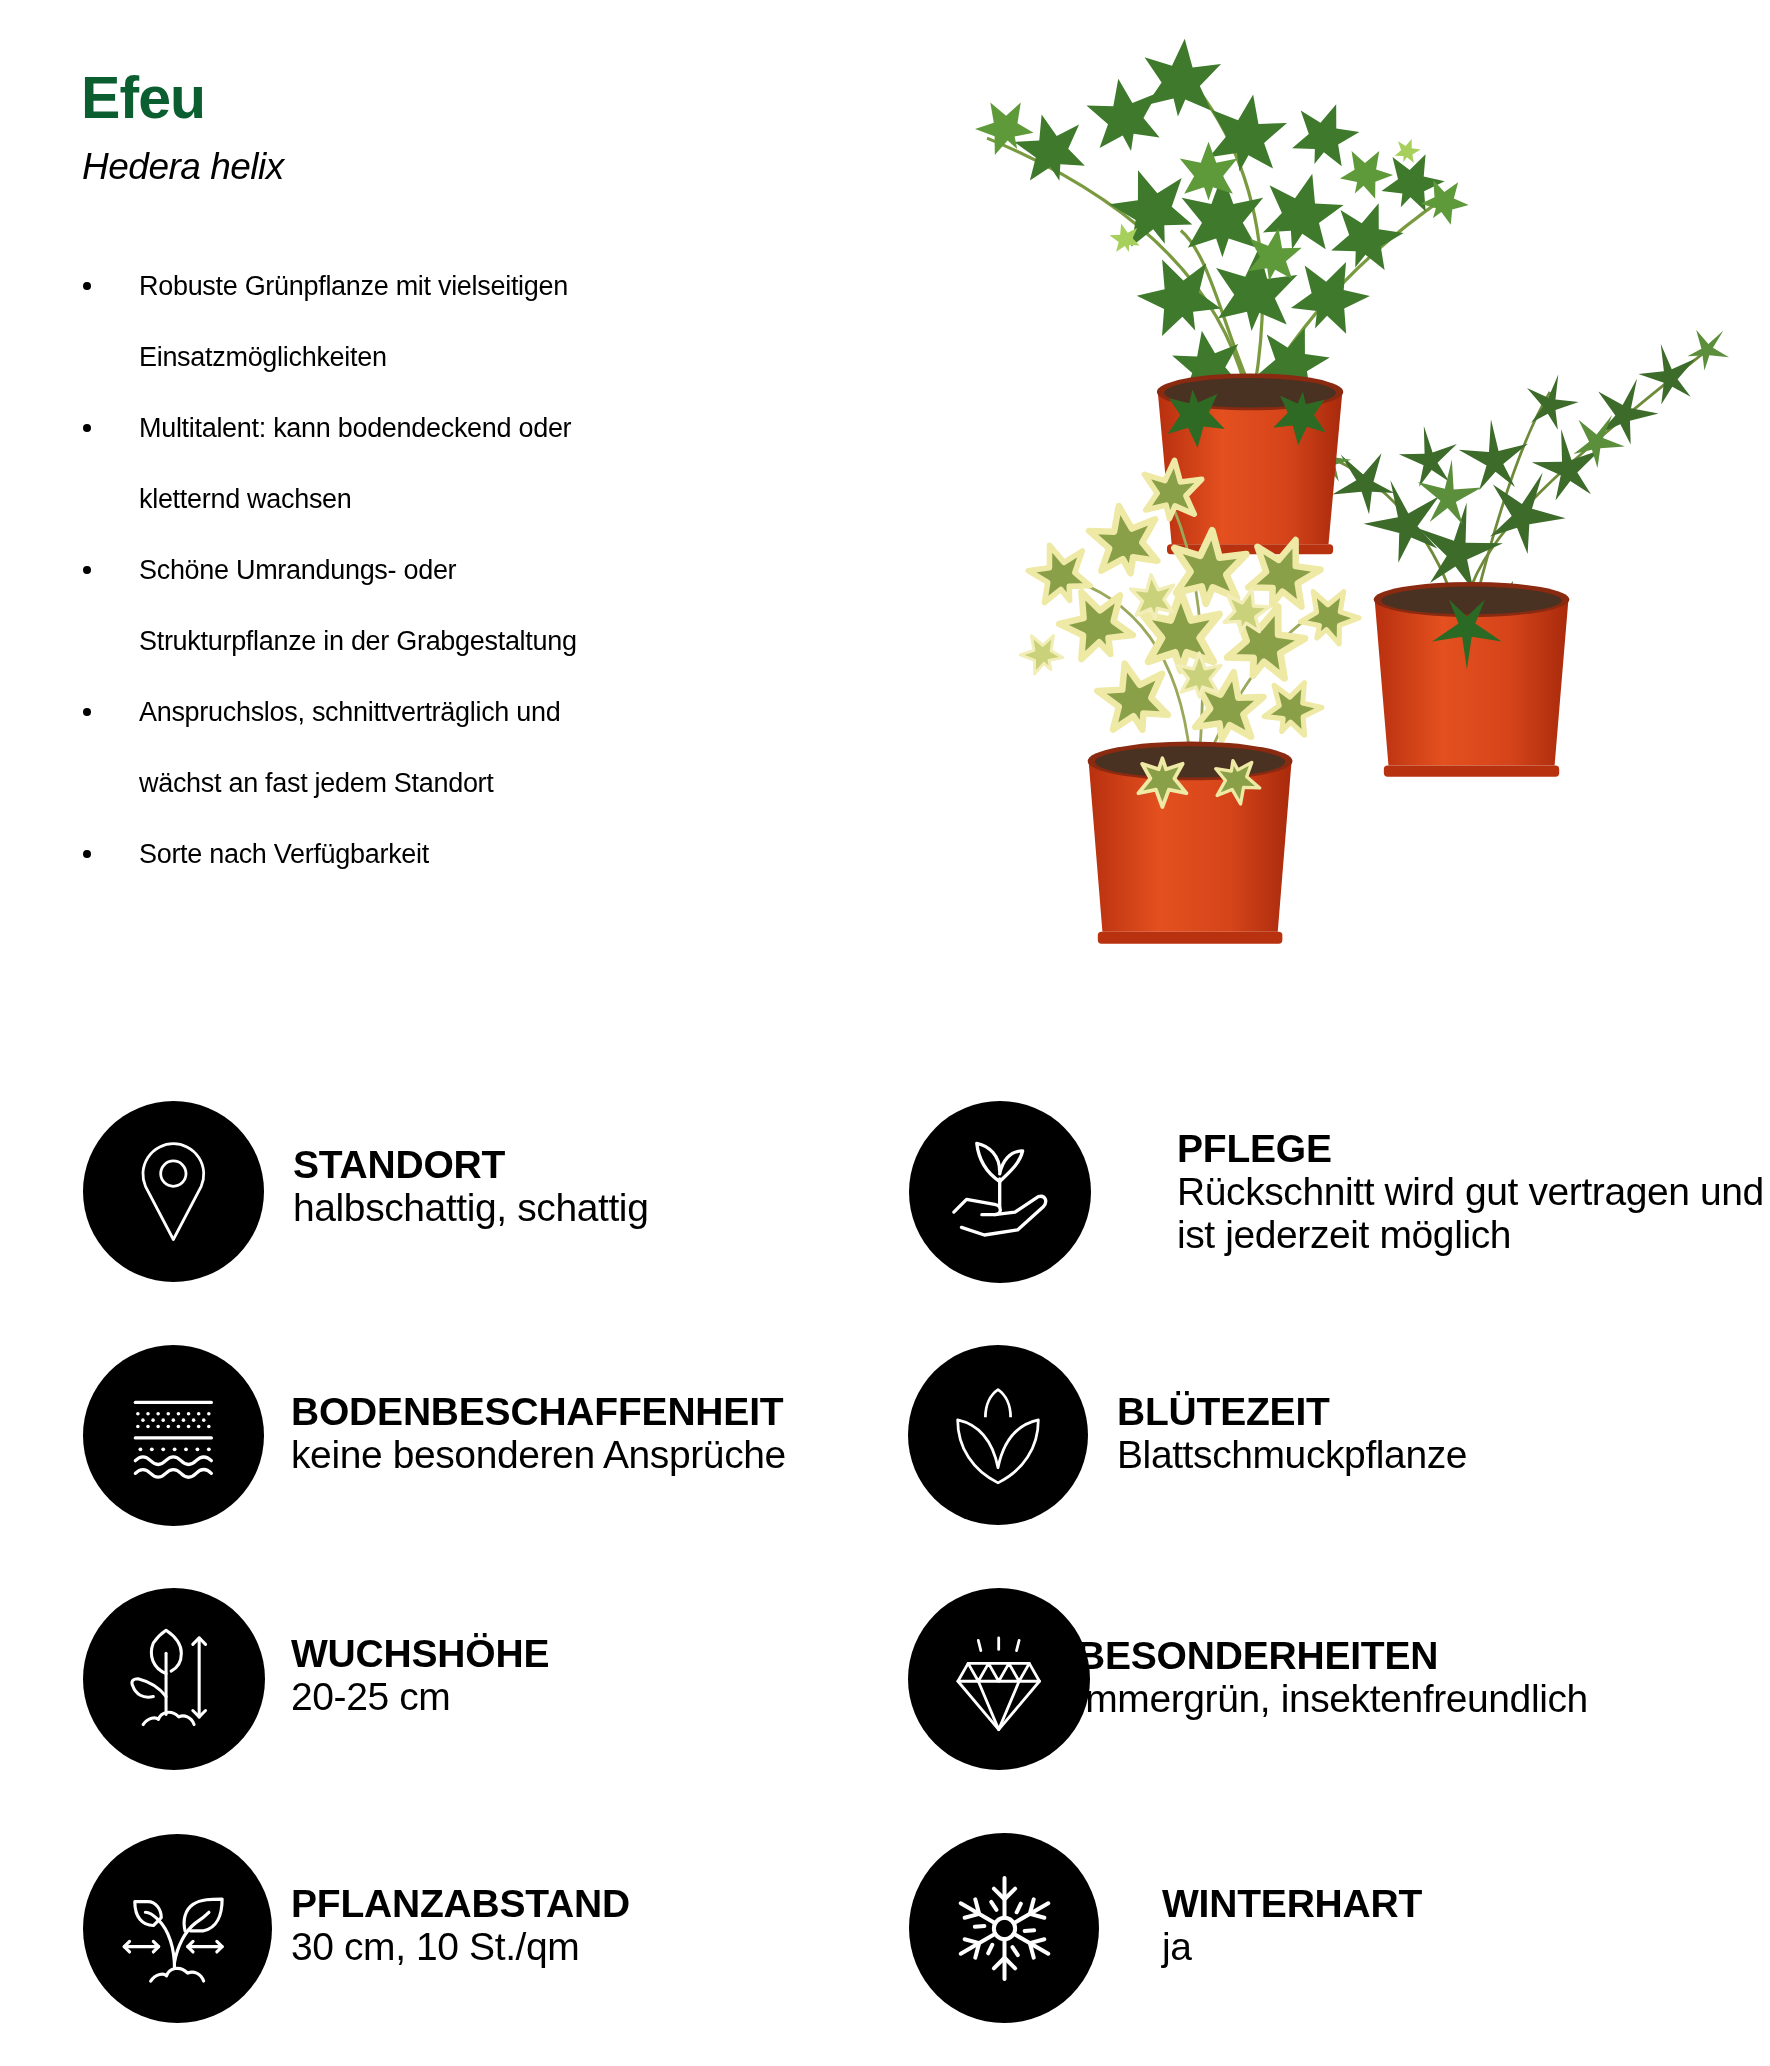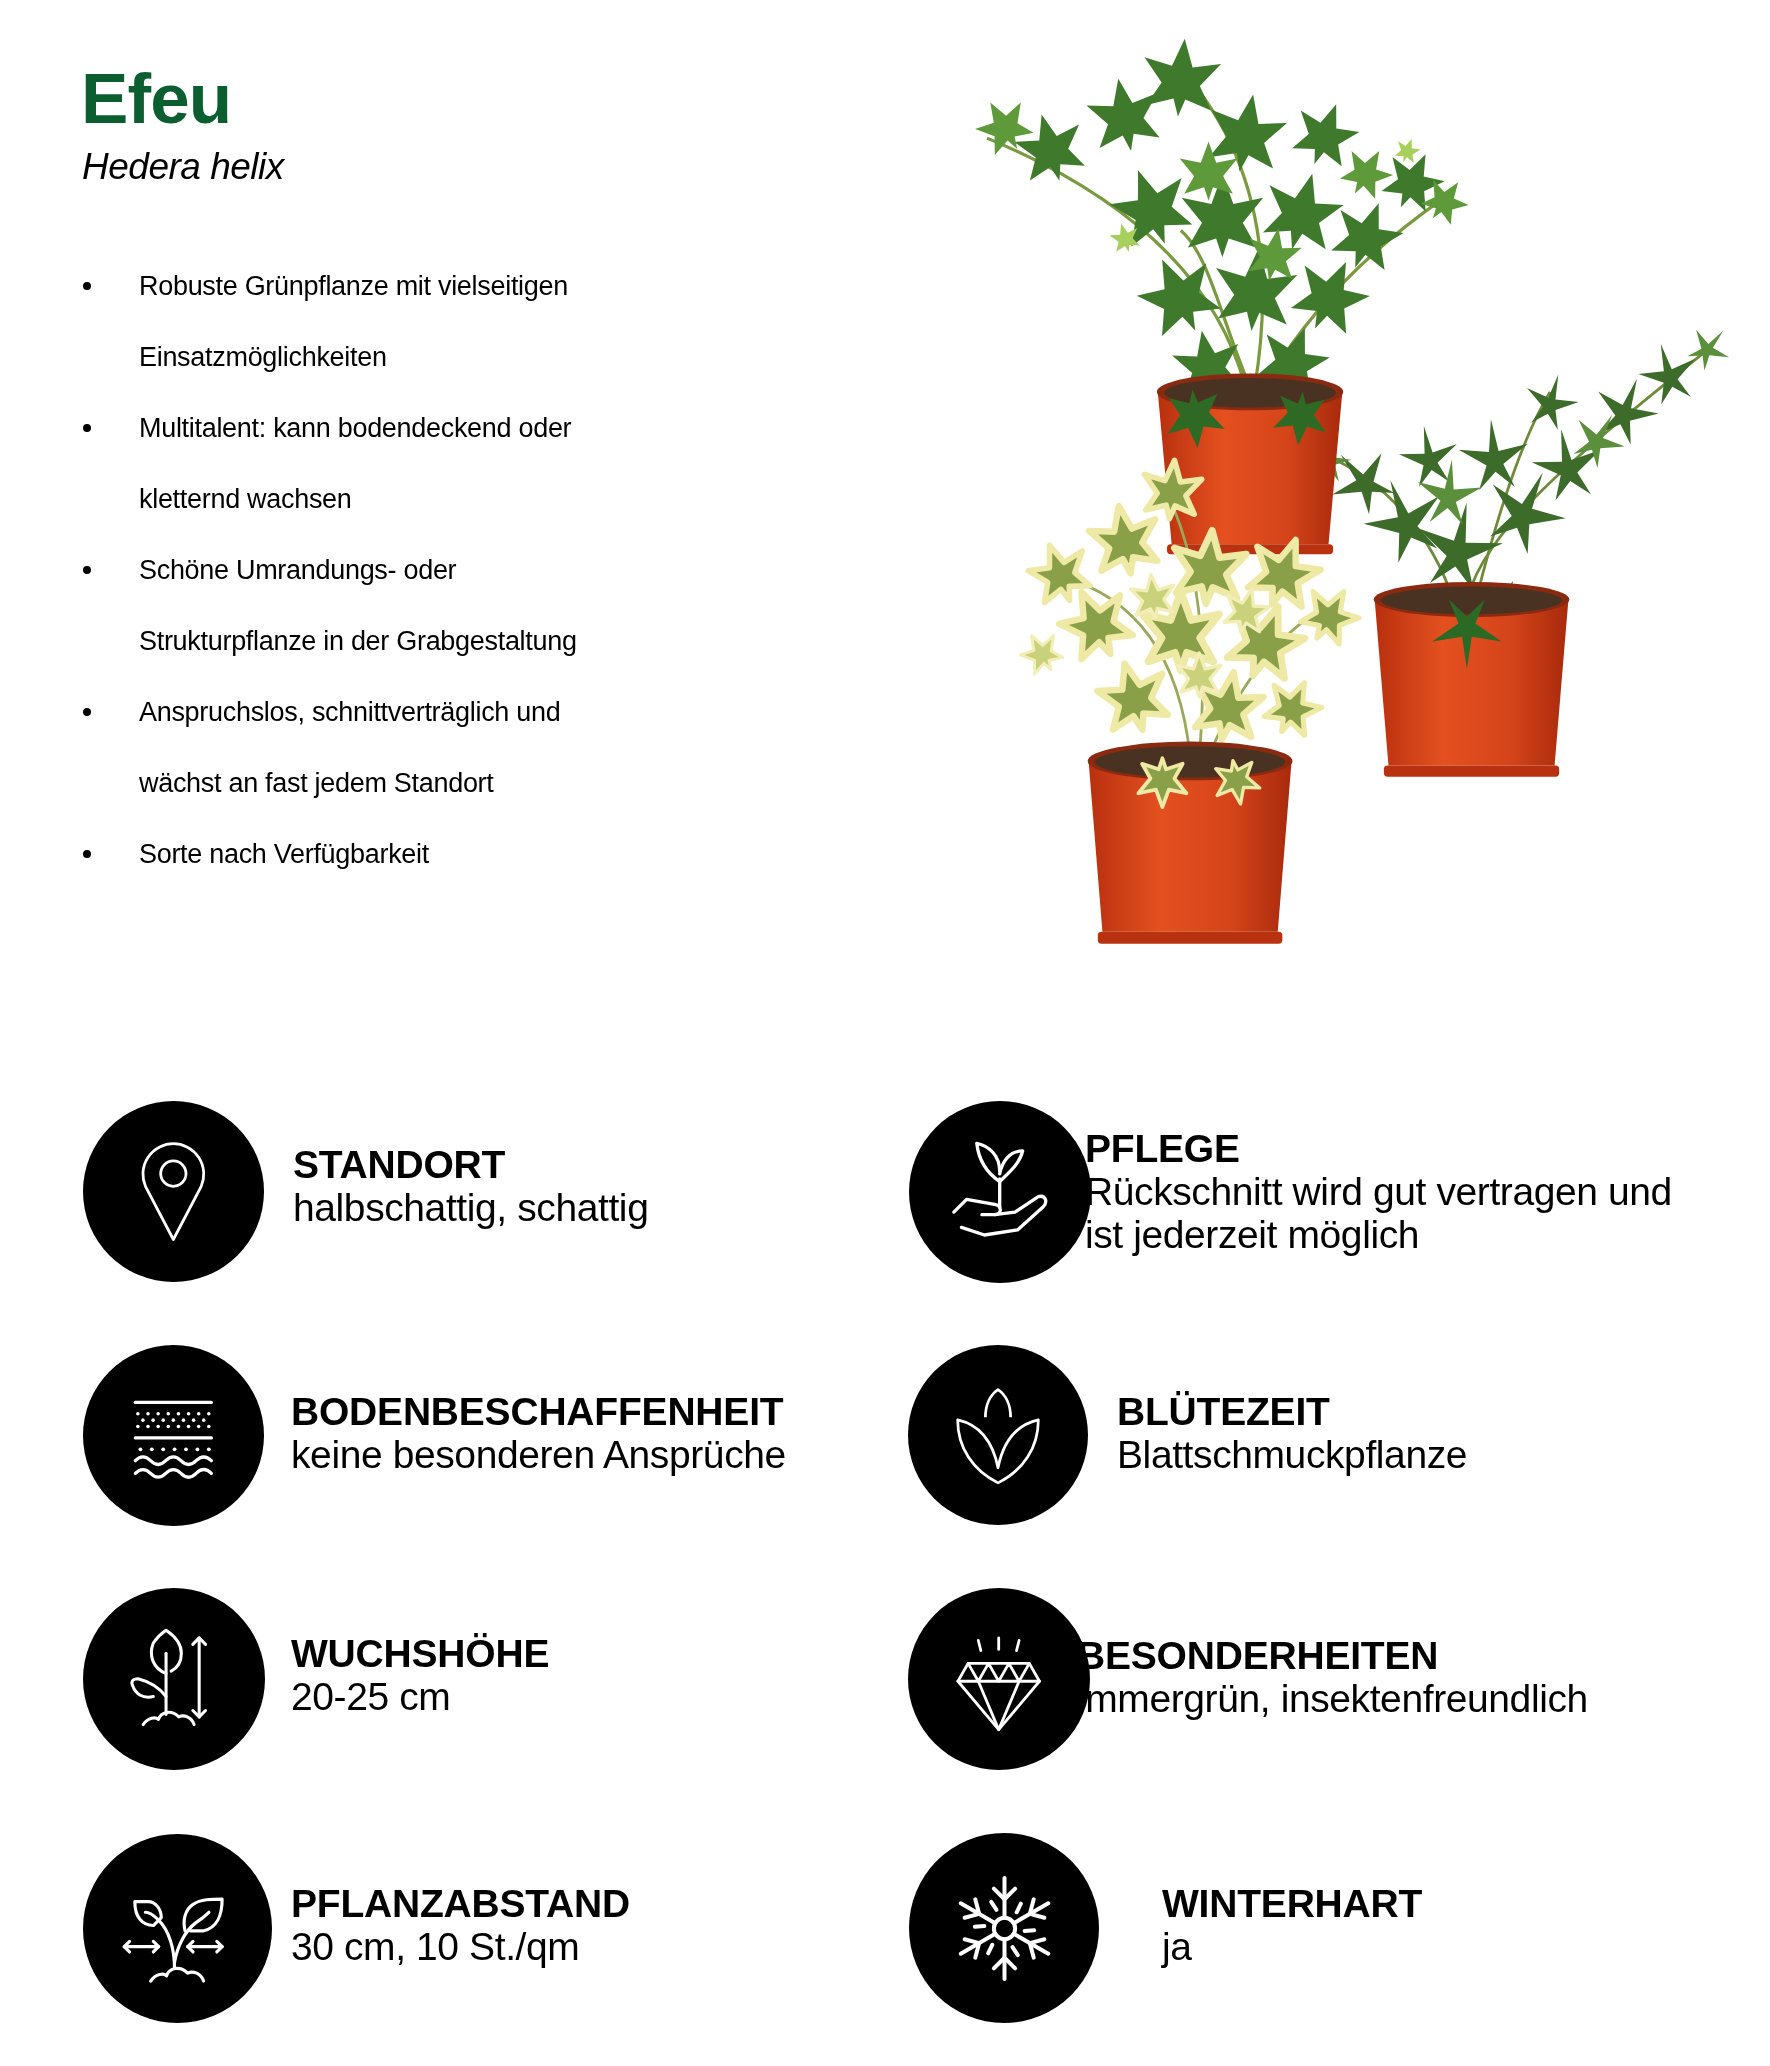--- a/index.html
+++ b/index.html
@@ -1,20 +1,20 @@
 <!DOCTYPE html>
 <html style="font-size:7.4px"><head>
 <meta charset="utf-8">
 <style>
   html, body { margin: 0; padding: 0; background: #ffffff; }
   body { width: 1771px; height: 2066px; position: relative; overflow: hidden;
          font-family: "Liberation Sans", "DejaVu Sans", sans-serif; color: #000; }
   .abs { position: absolute; }
 
-  .title { left: 81px; top: 69px; font-size: 71px; line-height: 59px; font-weight: 700;
+  .title { left: 81px; top: 69px; font-size: 59px; line-height: 59px; font-weight: 700;
            color: #0b5e30; letter-spacing: -0.9px; text-align: center; }
   .latin { left: 82px; top: 148px; font-size: 37px; line-height: 37px; font-style: italic;
            letter-spacing: -0.5px; }
 
   .bullets { left: 0; top: 251px; width: 830px; margin: 0; padding: 0; list-style: none; }
   .bullet-item { position: relative; }
   .bullet-line { display: block; padding-left: 139px; font-size: 27px; line-height: 71px;
                  white-space: nowrap; letter-spacing: -0.3px; }
   .bullet-dot { position: absolute; left: 83px; top: 31px; width: 7.8px; height: 7.8px;
                 border-radius: 50%; background: #000; }
@@ -208,21 +208,21 @@
 
 <div class="feature-circle" style="left:909px; top:1101px; width:182px; height:182px;">
   <svg viewBox="0 0 100 100" fill="none" stroke="#fff" stroke-width="2.6" stroke-linecap="round" stroke-linejoin="round">
     <path d="M50,62 L50,40"></path>
     <path d="M50,42 C44,38 34,30 32,12 C42,14 50,22 50,34"></path>
     <path d="M50,42 C56,36 66,28 68,18 C58,18 52,26 50,36"></path>
     <path d="M14,66 L24,56 L46,60 C52,61 52,68 46,68 L36,68"></path>
     <path d="M46,68 L62,66 L80,54 C86,52 88,58 84,62 L64,80 L38,84 L20,78"></path>
   </svg>
 </div>
-<div class="feature-text" style="left:1085px; top:1127px;">
+<div class="feature-text" style="left:1177px; top:1127px;">
   <span class="feature-label">PFLEGE</span>
   <span class="feature-value">Rückschnitt wird gut vertragen und</span>
   <span class="feature-value">ist jederzeit möglich</span>
 </div>
 
 <div class="feature-circle" style="left:83px; top:1345px; width:181px; height:181px;">
   <svg viewBox="0 0 100 100" fill="none" stroke="#fff" stroke-width="2.6" stroke-linecap="round">
     <line x1="20" y1="24" x2="80" y2="24"></line>
     <g fill="#fff" stroke="none">
       <circle cx="22" cy="33" r="1.4"></circle>

